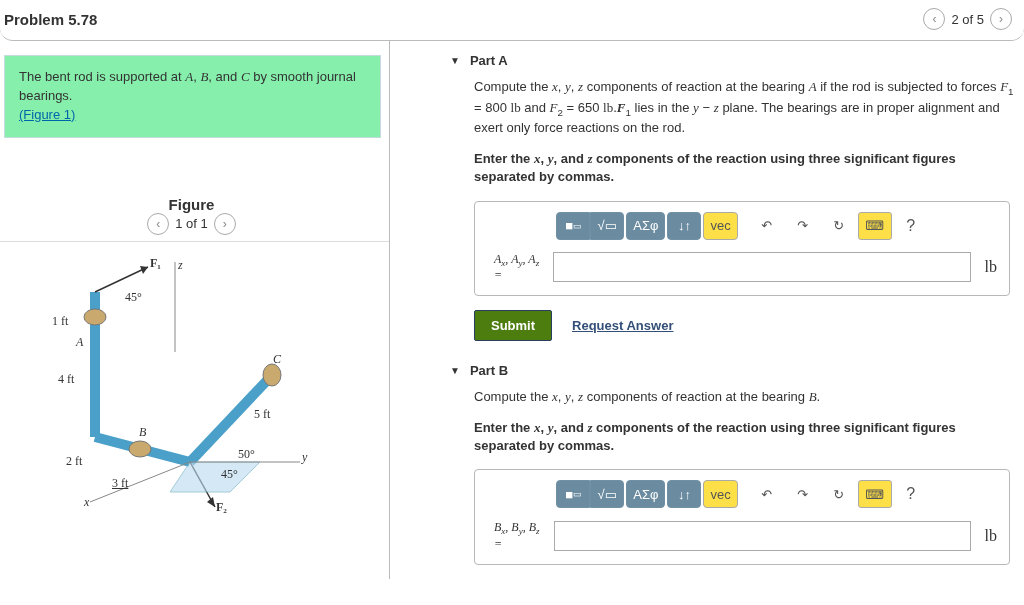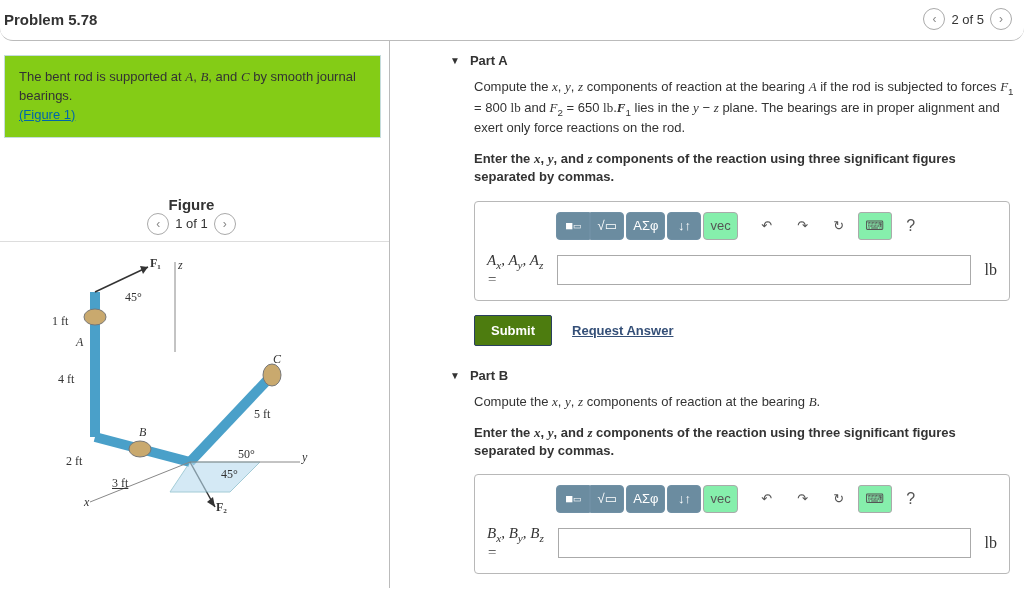--- a/index.html
+++ b/index.html
@@ -3,40 +3,40 @@
 <meta charset="utf-8">
 <style>
   * { box-sizing: border-box; margin: 0; padding: 0; }
   body { font-family: Arial, Helvetica, sans-serif; font-size: 13px; color: #333; background: #fff; width: 1024px; }
   .header { display: flex; justify-content: space-between; align-items: center; padding: 8px 12px 10px 4px; border-bottom: 1px solid #bbb; border-radius: 13px; }
   .header h1 { font-size: 15px; font-weight: bold; }
   .pager { display: flex; align-items: center; gap: 6px; font-size: 13px; }
   .circ-btn { width: 22px; height: 22px; border: 1px solid #aaa; border-radius: 50%; display: flex; align-items: center; justify-content: center; cursor: pointer; color: #888; font-size: 12px; background:#fff;}
   .main { display: flex; }
   .left { width: 390px; border-right: 1px solid #bbb; padding-right: 0; }
-  .problem-box { background: #84cc16; border: 1px solid #c5dcdc; margin: 14px 8px 14px 4px; padding: 12px 14px; font-size: 13px; line-height: 1.45; }
+  .problem-box { background: #86efac; border: 1px solid #c5dcdc; margin: 14px 8px 14px 4px; padding: 12px 14px; font-size: 13px; line-height: 1.45; }
   .problem-box a { color: #0066aa; }
   .figure-head { display: flex; justify-content: space-between; align-items: center; padding: 4px 10px 6px 4px; margin-top: 54px; border-bottom: 1px solid #ddd; flex-direction: column;}
   .figure-head h2 { font-size: 15px; font-weight: bold; }
   .figure-image { padding: 10px 0 0 30px; position: relative; height: 300px; }
   .right { flex: 1; padding: 8px 10px 0 60px; }
   .part-head { display: flex; align-items: center; gap: 10px; font-weight: bold; padding: 4px 0 10px 0; }
   .triangledown { font-size: 10px; }
   .prompt { font-size: 13px; line-height: 1.45; padding: 0 0 8px 24px; }
   .instr { font-weight: bold; padding: 4px 0 14px 24px; font-size:13px; line-height:1.4;}
   .answer-frame { border: 1px solid #b8b8b8; border-radius: 4px; margin: 0 4px 14px 24px; padding: 10px 12px 12px 12px; }
   .toolbar { display: flex; align-items: center; gap: 2px; justify-content: center; margin-bottom: 12px; }
   .tb-btn { border: 1px solid #7090a5; background: #6b8ca0; color: #fff; height: 28px; min-width: 34px; display:flex; align-items:center; justify-content:center; font-size: 13px; cursor:pointer; padding: 0 6px;}
-  .tb-btn.light { background: #86efac; color: #555; border-color:#aaa;}
+  .tb-btn.light { background: #fde047; color: #555; border-color:#aaa;}
   .tb-group { display:flex; }
   .tb-group .tb-btn { border-radius: 0; }
   .tb-group .tb-btn:first-child { border-top-left-radius: 4px; border-bottom-left-radius: 4px; }
   .tb-group .tb-btn:last-child { border-top-right-radius: 4px; border-bottom-right-radius: 4px; }
   .answer-row { display: flex; align-items: center; gap: 14px; }
-  .var-label { font-family: 'Times New Roman', serif; font-style: italic; font-size: 15px; white-space: nowrap; }
+  .var-label { font-family: 'Times New Roman', serif; font-style: italic; font-size: 12px; white-space: nowrap; margin-left: 7px; }
   .answer-input { flex:1; height: 30px; border: 1px solid #aaa; }
   .unit { font-family: 'Times New Roman', serif; font-size: 16px; }
   .submit-row { display: flex; align-items: center; gap: 20px; padding: 0 0 18px 24px; }
   .submit-btn { background: #4d7c0f; color: #fff; border: 1px solid #2a3f5f; padding: 7px 16px; font-size: 13px; cursor: pointer; font-weight:bold; border-radius:2px;}
   .req-link { color: #344f77; font-weight: bold; text-decoration: underline; font-size: 13px; cursor:pointer; }
   .serif-i { font-family:'Times New Roman', serif; font-style: italic; }
   .serif { font-family:'Times New Roman', serif; }
   sub { font-size: 0.75em; }
   
   .fig-placeholder { width: 300px; height: 260px; position: relative; }

